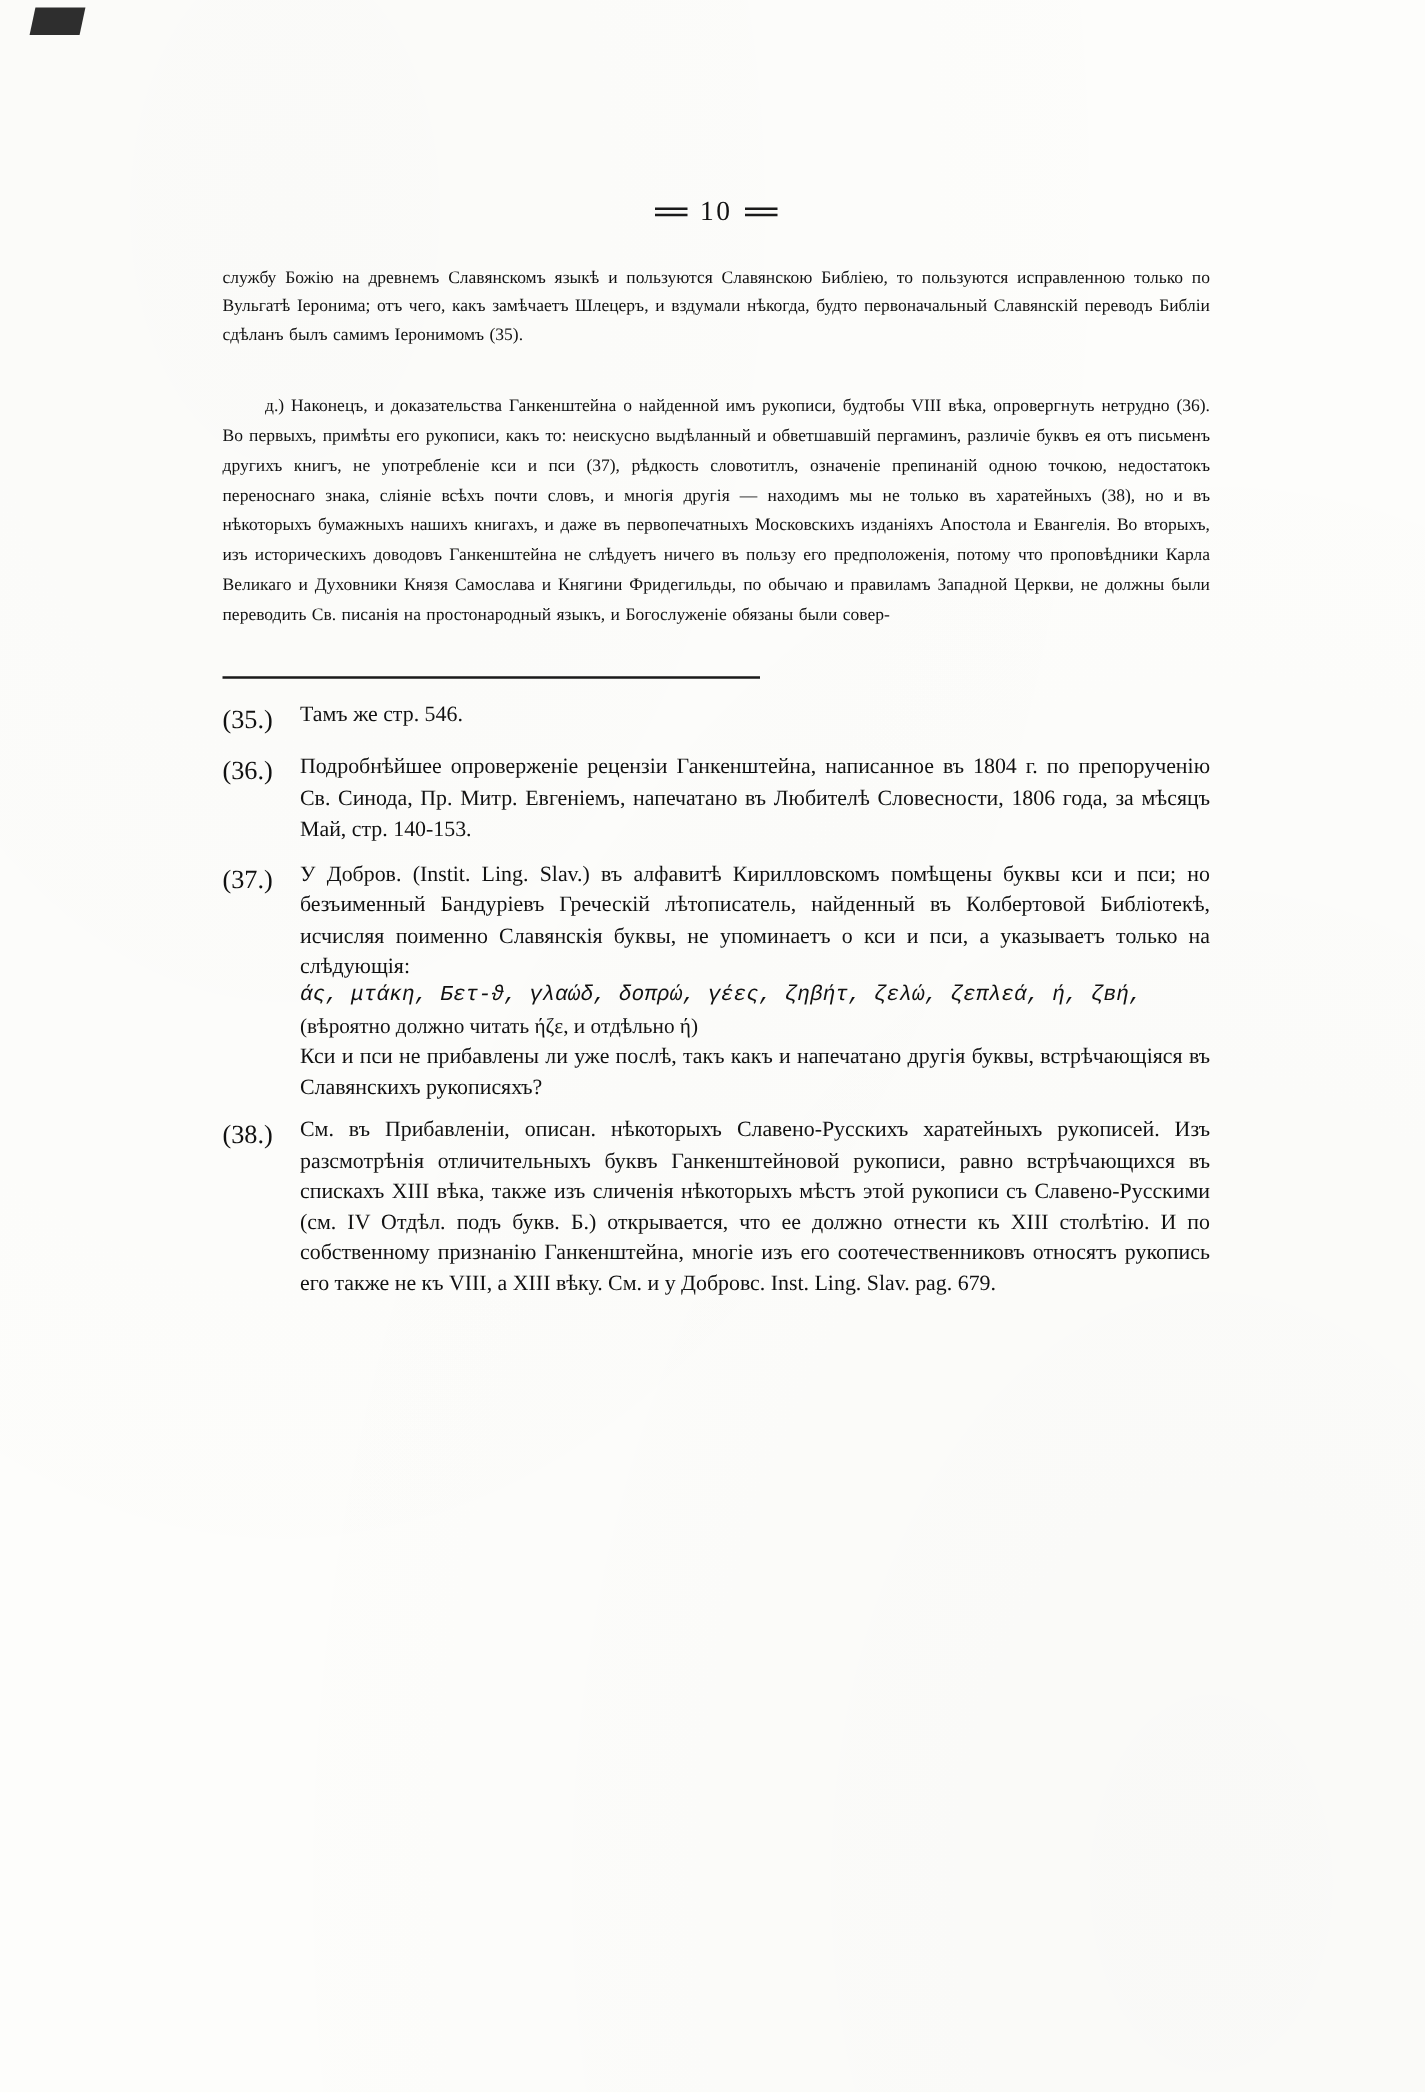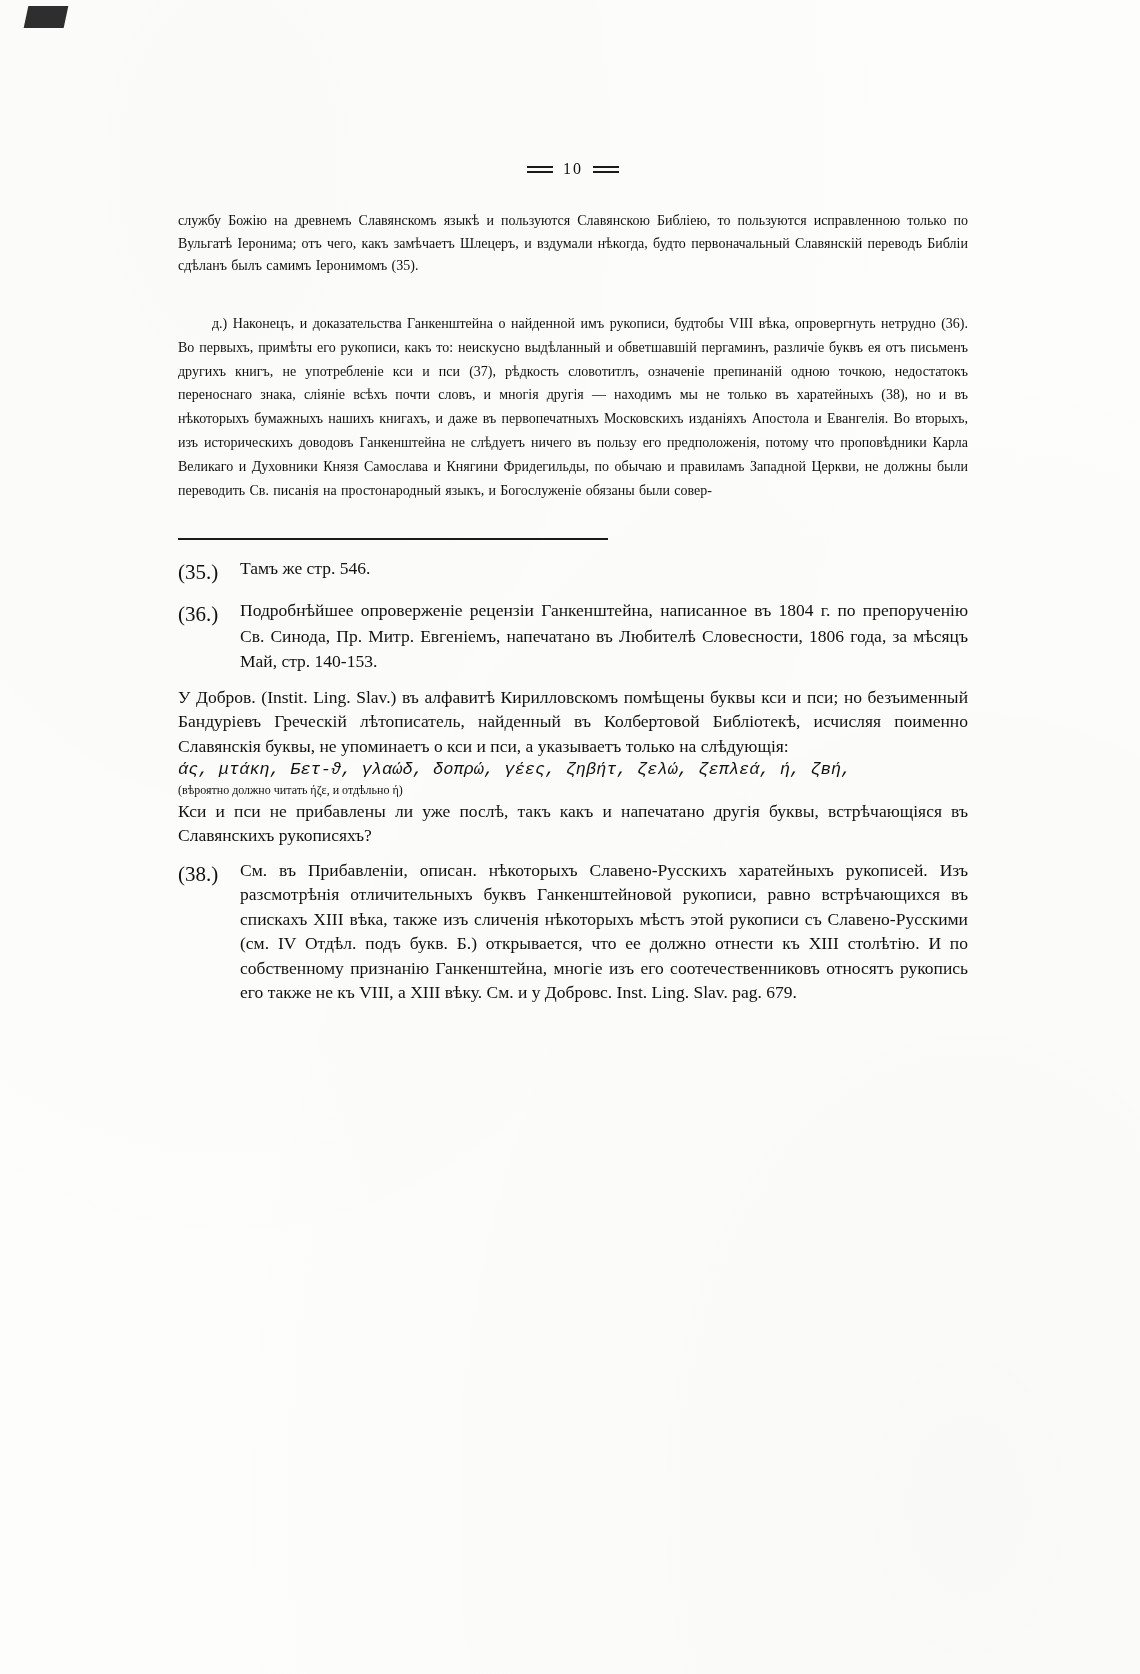--- a/index.html
+++ b/index.html
@@ -57,21 +57,21 @@
     width: 26px;
     border-top: 2px solid #1a1a1a;
     border-bottom: 2px solid #1a1a1a;
     height: 3px;
     vertical-align: middle;
     margin: 0 10px;
   }
   .folio .num {
     display: inline-block;
     vertical-align: middle;
-    font-size: 16px;
+    font-size: 22px;
   }
 
   .body-par {
     font-size: 14px;
     line-height: 1.62;
     text-align: justify;
     text-justify: inter-word;
     margin: 0 0 26px 0;
     word-spacing: 0.06em;
   }
@@ -112,21 +112,21 @@
   }
   .tight {
     line-height: 1.40;
   }
   .greek {
     font-family: Liberation Mono, monospace;
     font-style: italic;
     font-size: 17px;
   }
   .sm {
-    font-size: 12px;
+    font-size: 17px;
   }
 </style>
 </head>
 <body>
 
 <div class="page">
 
   <div class="corner-mark"></div>
 
   <div class="content">
@@ -151,20 +151,21 @@
       </div>
 
       <div class="note">
         <div class="label">(36.)</div>
         <div class="text">
           <p>Подробнѣйшее опроверженіе рецензіи Ганкенштейна, написанное въ 1804 г. по препорученію Св. Синода, Пр. Митр. Евгеніемъ, напечатано въ Любителѣ Словесности, 1806 года, за мѣсяцъ Май, стр. 140-153.</p>
         </div>
       </div>
 
       <div class="note">
+        <div class="label">(37.)</div>
         <div class="text tight">
           <p>У Добров. (Instit. Ling. Slav.) въ алфавитѣ Кирилловскомъ помѣщены буквы кси и пси; но безъименный Бандуріевъ Греческій лѣтописатель, найденный въ Колбертовой Библіотекѣ, исчисляя поименно Славянскія буквы, не упоминаетъ о кси и пси, а указываетъ только на слѣдующія:</p>
           <p class="greek">άς, μτάκη, Бετ-ϑ, γλαώδ, δοπρώ, γέες, ζηβήτ, ζελώ, ζεπλεά, ή, ζвή,</p>
           <p class="sm">(вѣроятно должно читать ήζε, и отдѣльно ή)</p>
           <p>Кси и пси не прибавлены ли уже послѣ, такъ какъ и напечатано другія буквы, встрѣчающіяся въ Славянскихъ рукописяхъ?</p>
         </div>
       </div>
 
       <div class="note">
         <div class="label">(38.)</div>

